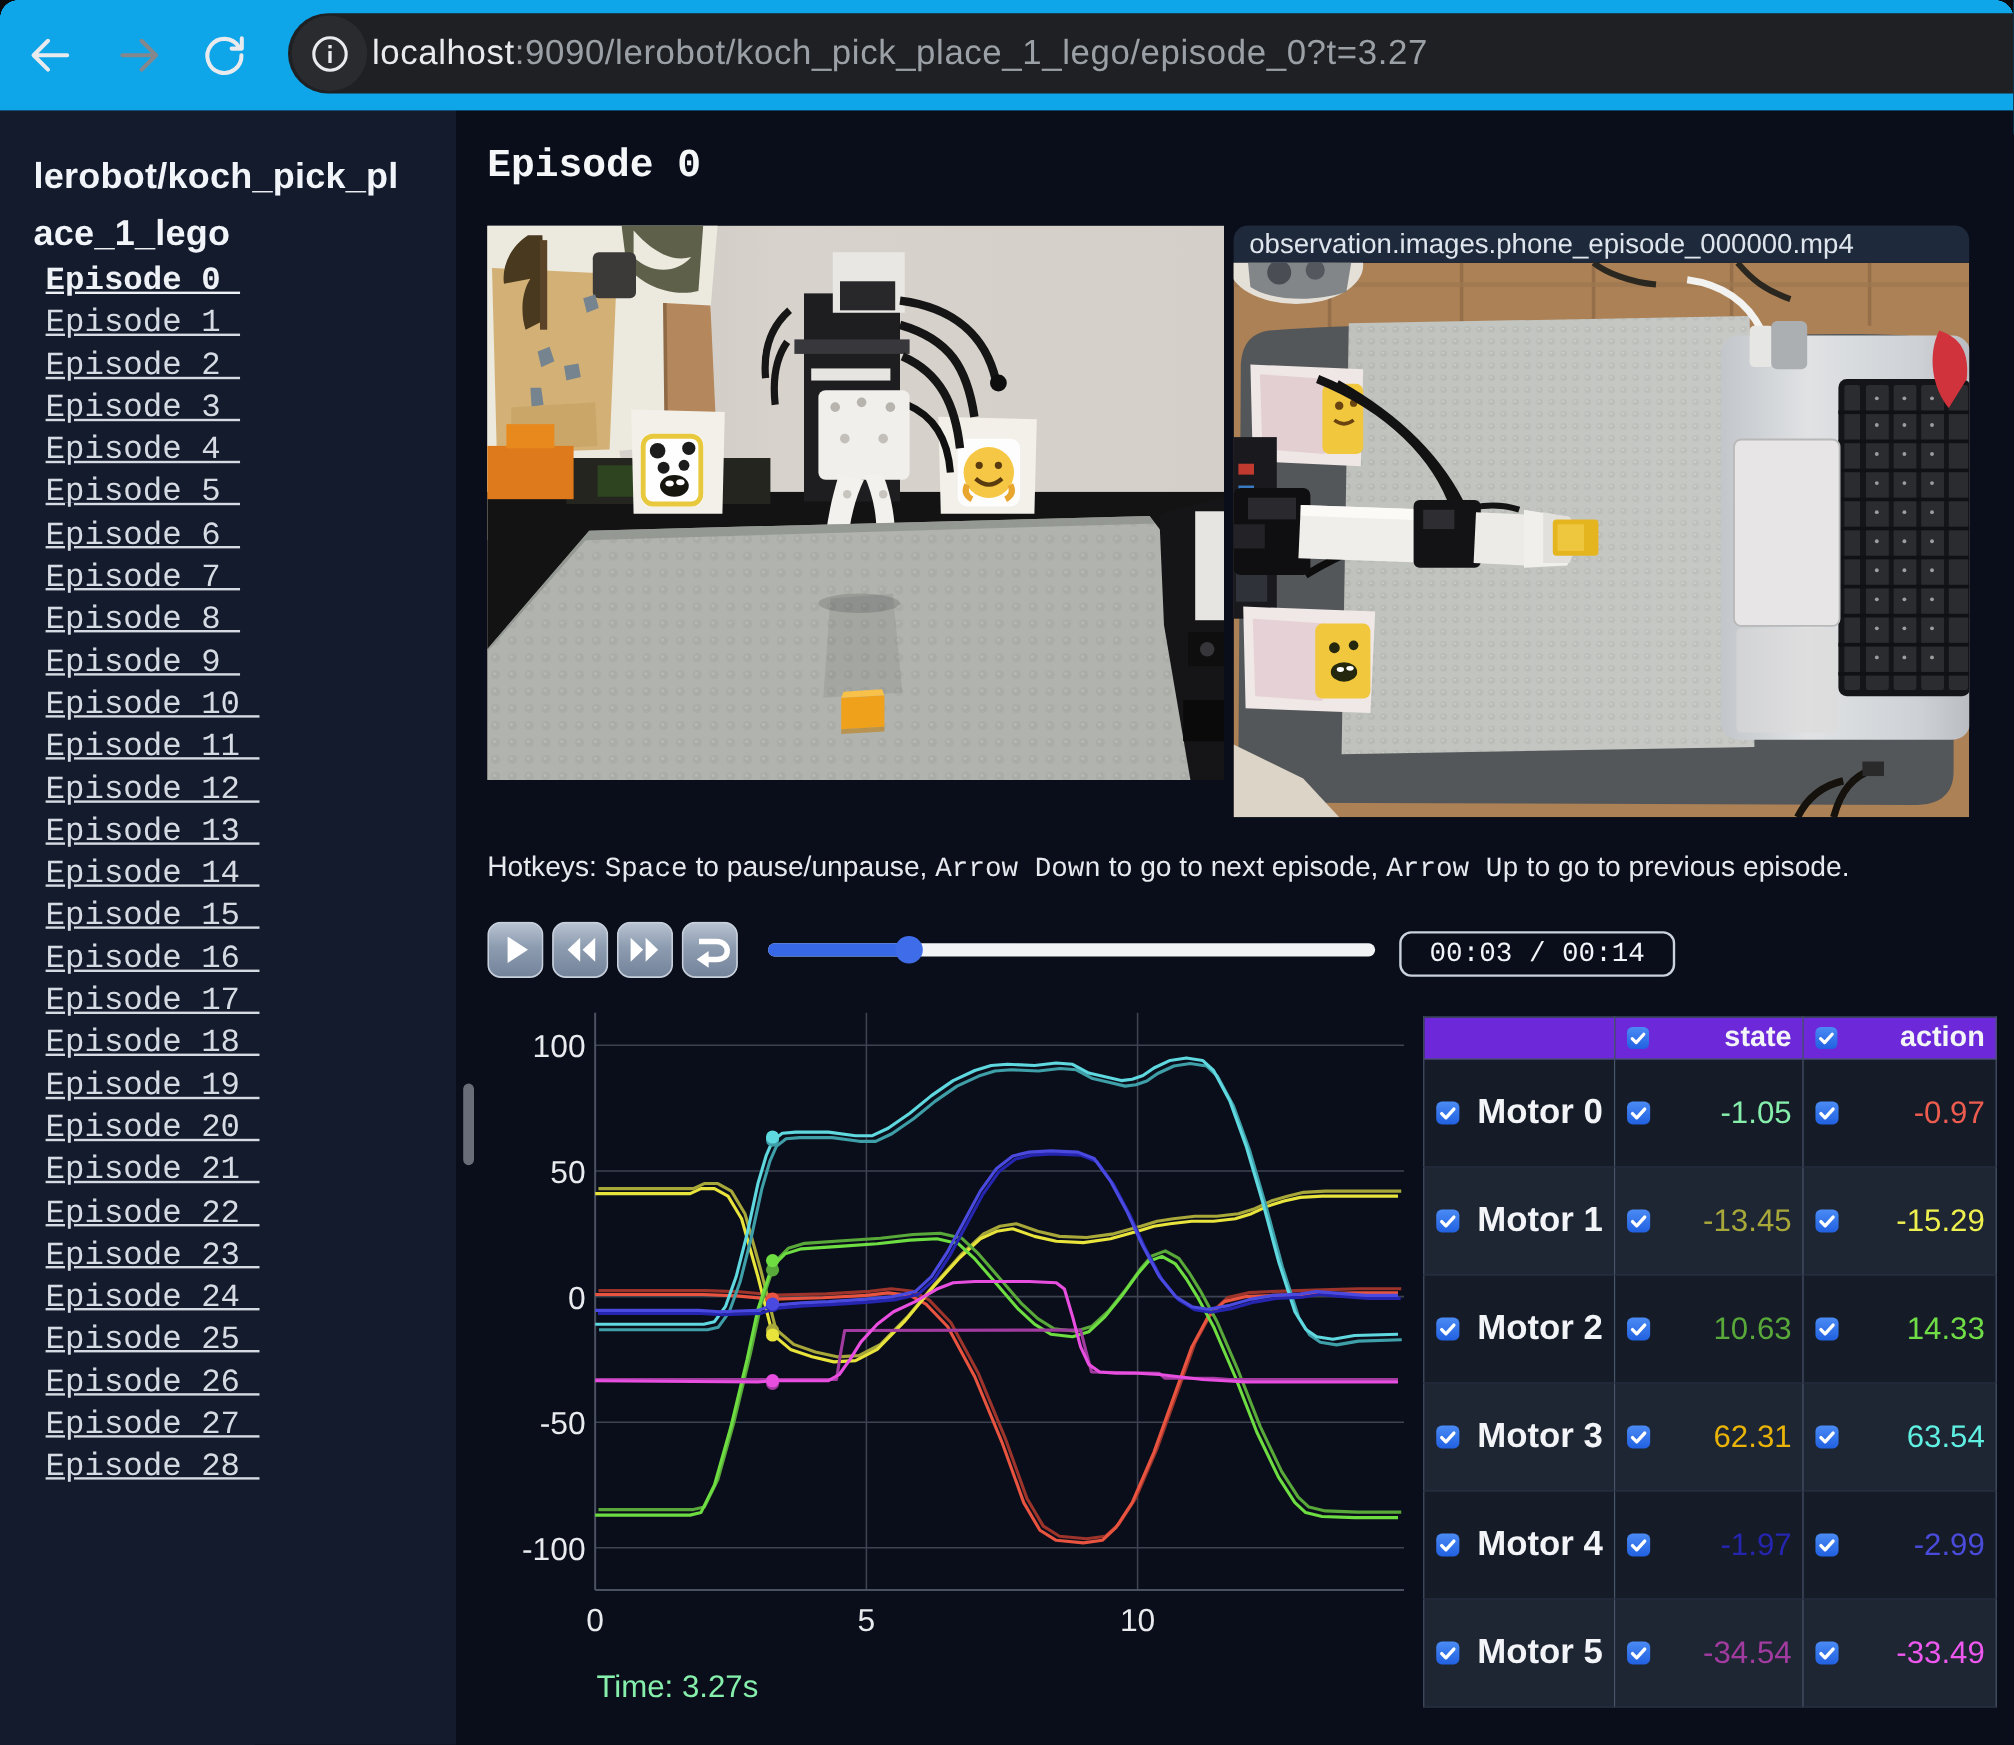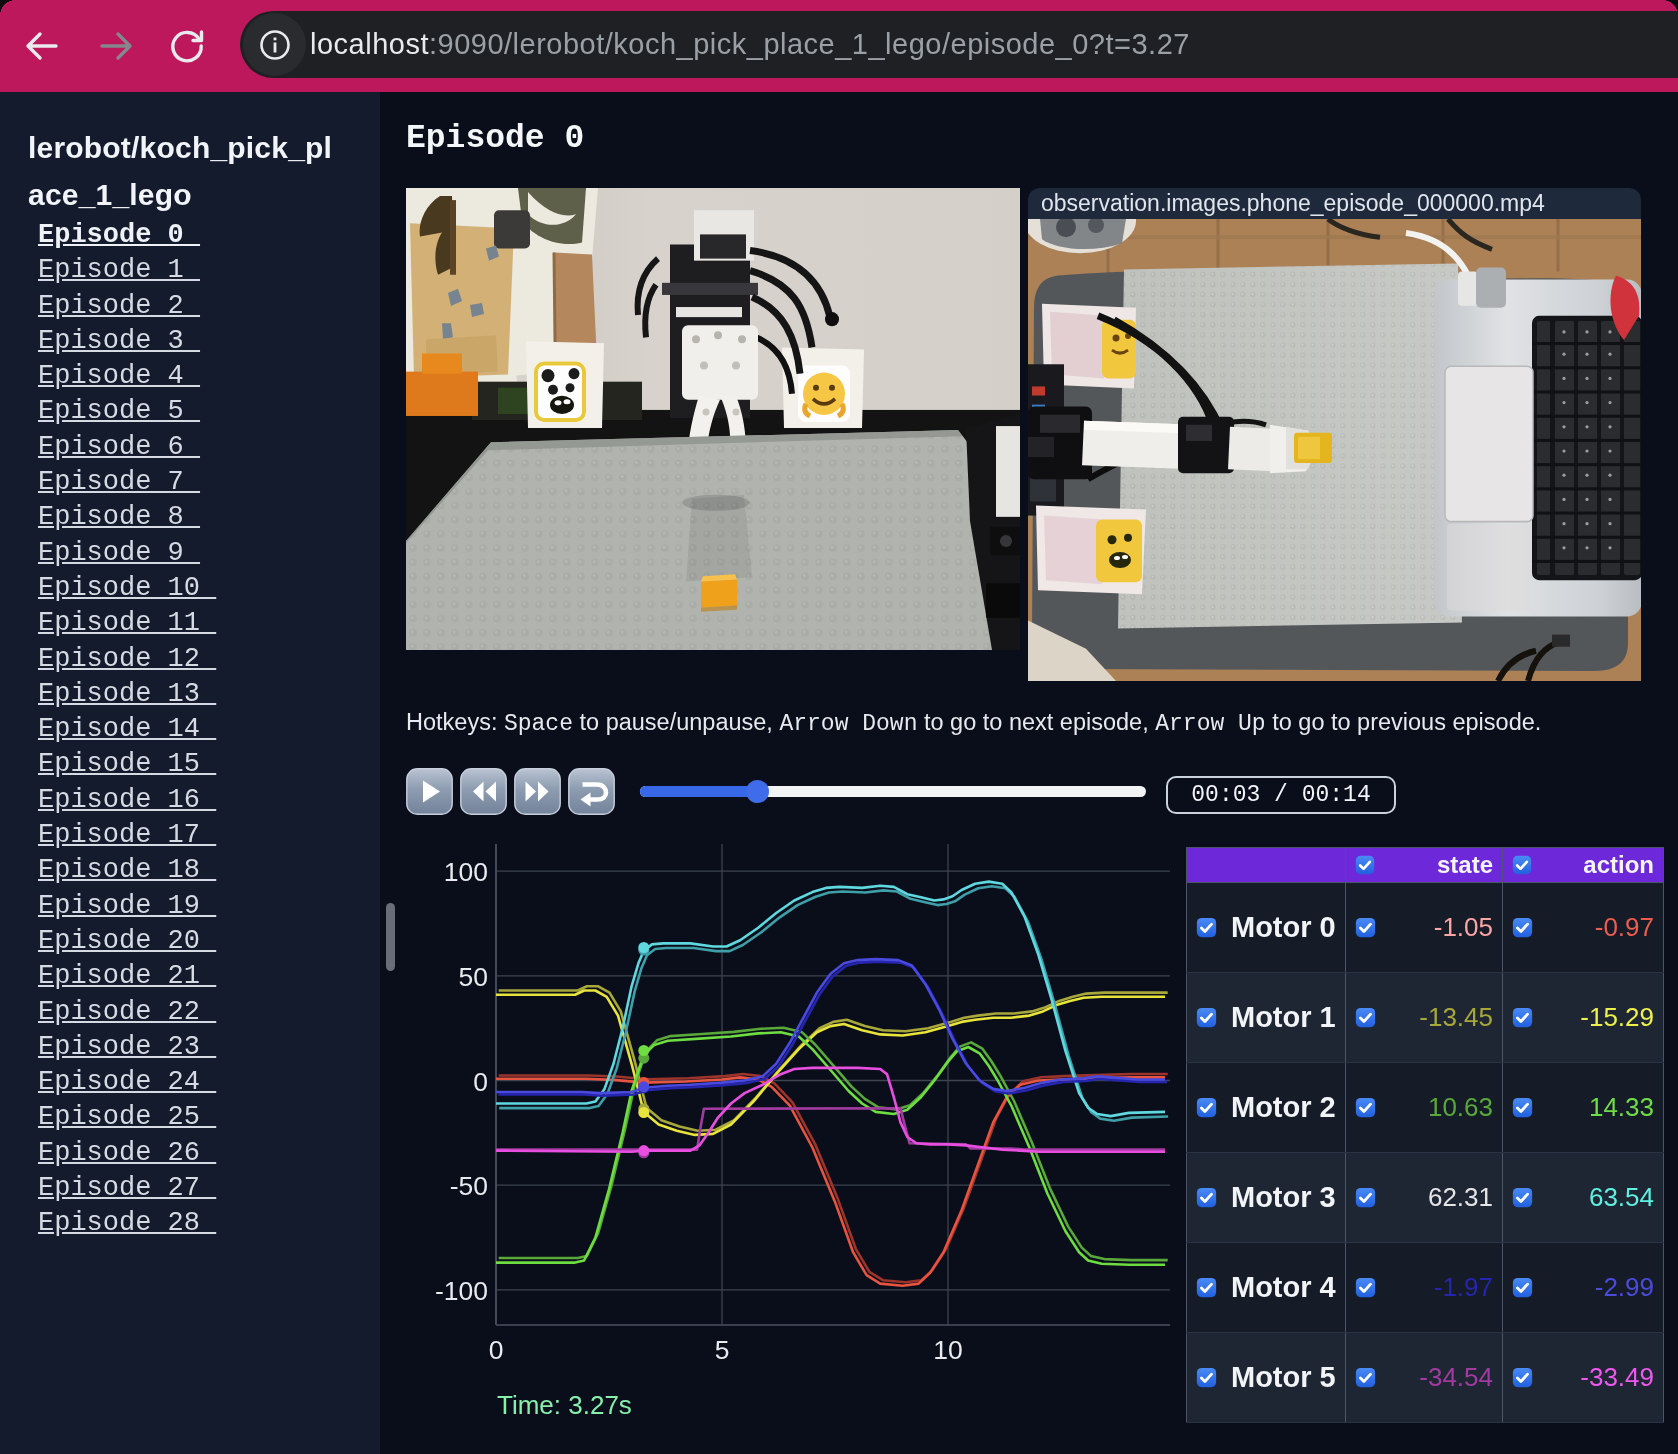--- a/index.html
+++ b/index.html
@@ -1,21 +1,21 @@
 <!DOCTYPE html>
 <html><head>
 <meta charset="utf-8">
 <style>
   * { margin:0; padding:0; box-sizing:border-box; }
   html,body { width:1678px; height:1454px; overflow:hidden; background:#0a0e1a; }
   body { font-family:"Liberation Sans", sans-serif; position:relative; }
   .mono { font-family:"Liberation Mono", monospace; }
 
   
-  .chrome { position:absolute; left:0; top:0; width:1678px; height:112px; background:#be185d; }
+  .chrome { position:absolute; left:0; top:0; width:1678px; height:112px; background:#0ea5e9; }
   .corner { position:absolute; top:0; width:15px; height:15px; background:#0c0c0e; }
   .corner.l { left:0; -webkit-mask:radial-gradient(circle 15px at 15px 15px, transparent 98%, #000); mask:radial-gradient(circle 15px at 15px 15px, transparent 98%, #000); }
   .corner.r { right:0; -webkit-mask:radial-gradient(circle 15px at 0 15px, transparent 98%, #000); mask:radial-gradient(circle 15px at 0 15px, transparent 98%, #000); }
   .navicon { position:absolute; top:0; height:92px; display:flex; align-items:center; }
   .urlbar { position:absolute; left:240px; top:11px; width:1438px; height:67px; border-radius:34px 0 0 34px; background:#1e2023; }
   .infocircle { position:absolute; left:3px; top:2px; width:63px; height:63px; border-radius:50%; background:#292b2f; }
   .urltext { position:absolute; left:70px; top:0; height:67px; display:flex; align-items:center; font-size:29px; color:#e8eaed; letter-spacing:0.5px; }
   .urltext .dim { color:#9aa0a6; }
 
   
@@ -487,21 +487,21 @@
             <span class="mname">Motor 0</span>
           </div>
         </td>
         <td class="c2">
           <div class="cellflex">
             <svg class="cb" width="21" height="21" viewBox="0 0 24 24">
               <defs></defs>
               <rect x="1" y="1" width="22" height="22" rx="5.5" fill="url(#cbg)"></rect>
               <path d="M6.2 12.6 L10.2 16.6 L17.8 8.2" stroke="#fff" stroke-width="3.2" fill="none" stroke-linecap="round" stroke-linejoin="round"></path>
             </svg>
-            <span class="val" style="color:#fca5a5">-1.05</span>
+            <span class="val" style="color:#86efac">-1.05</span>
           </div>
         </td>
         <td class="c3">
           <div class="cellflex">
             <svg class="cb" width="21" height="21" viewBox="0 0 24 24">
               <defs></defs>
               <rect x="1" y="1" width="22" height="22" rx="5.5" fill="url(#cbg)"></rect>
               <path d="M6.2 12.6 L10.2 16.6 L17.8 8.2" stroke="#fff" stroke-width="3.2" fill="none" stroke-linecap="round" stroke-linejoin="round"></path>
             </svg>
             <span class="val" style="color:#ee5c4f">-0.97</span>
@@ -583,21 +583,21 @@
             <span class="mname">Motor 3</span>
           </div>
         </td>
         <td class="c2">
           <div class="cellflex">
             <svg class="cb" width="21" height="21" viewBox="0 0 24 24">
               <defs></defs>
               <rect x="1" y="1" width="22" height="22" rx="5.5" fill="url(#cbg)"></rect>
               <path d="M6.2 12.6 L10.2 16.6 L17.8 8.2" stroke="#fff" stroke-width="3.2" fill="none" stroke-linecap="round" stroke-linejoin="round"></path>
             </svg>
-            <span class="val" style="color:#e5e5e5">62.31</span>
+            <span class="val" style="color:#eab308">62.31</span>
           </div>
         </td>
         <td class="c3">
           <div class="cellflex">
             <svg class="cb" width="21" height="21" viewBox="0 0 24 24">
               <defs></defs>
               <rect x="1" y="1" width="22" height="22" rx="5.5" fill="url(#cbg)"></rect>
               <path d="M6.2 12.6 L10.2 16.6 L17.8 8.2" stroke="#fff" stroke-width="3.2" fill="none" stroke-linecap="round" stroke-linejoin="round"></path>
             </svg>
             <span class="val" style="color:#5ff0e2">63.54</span>

